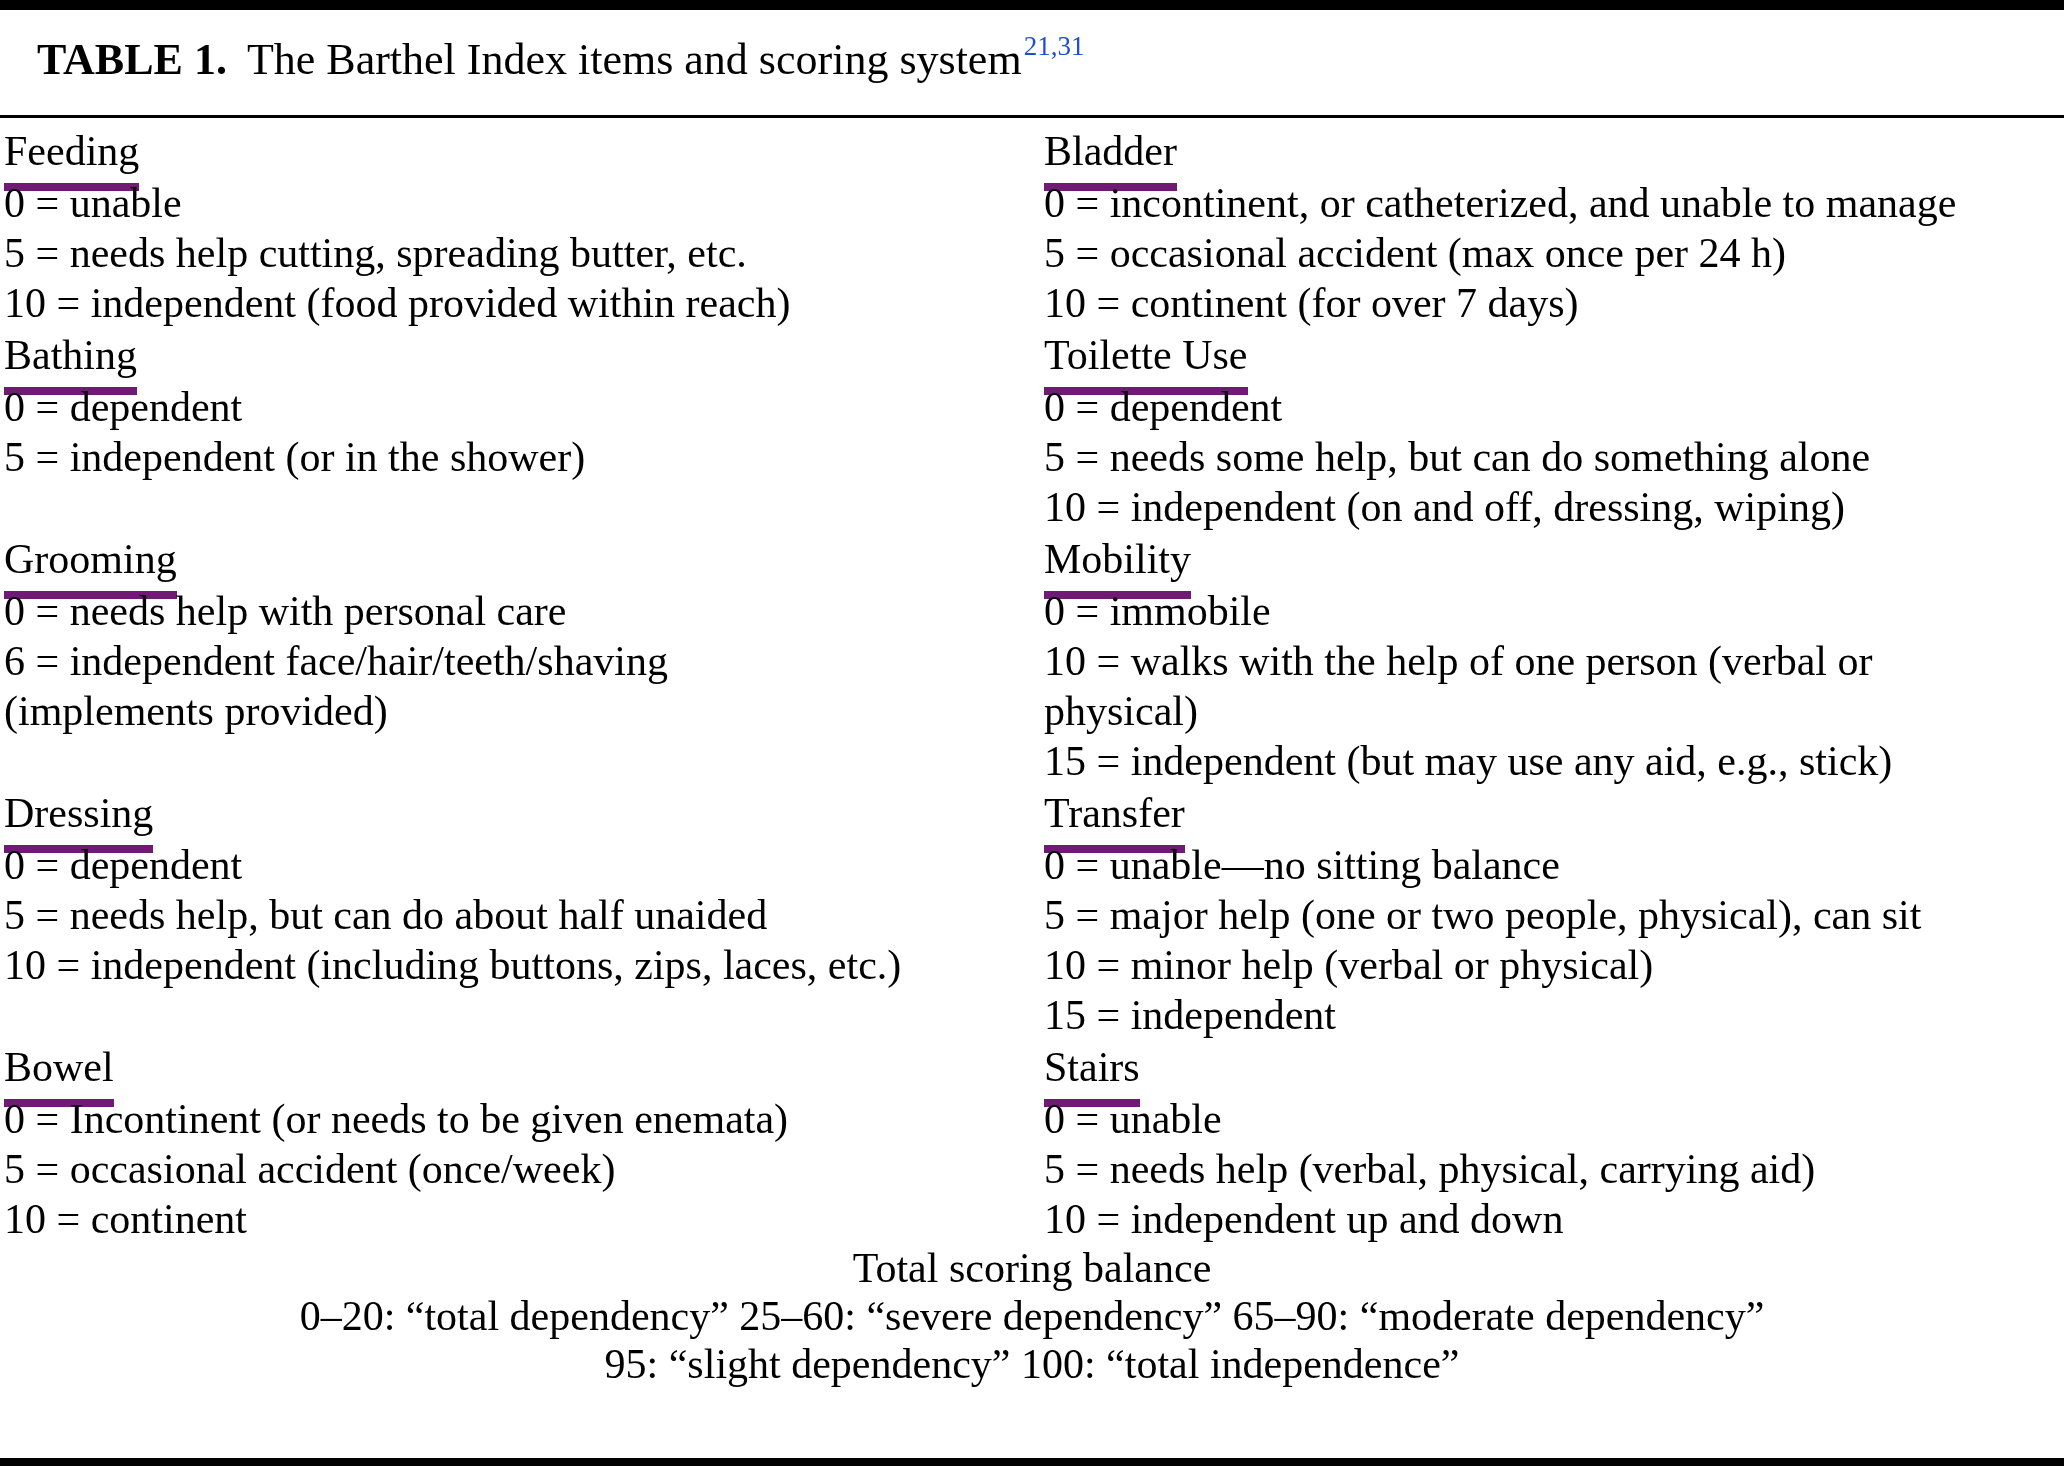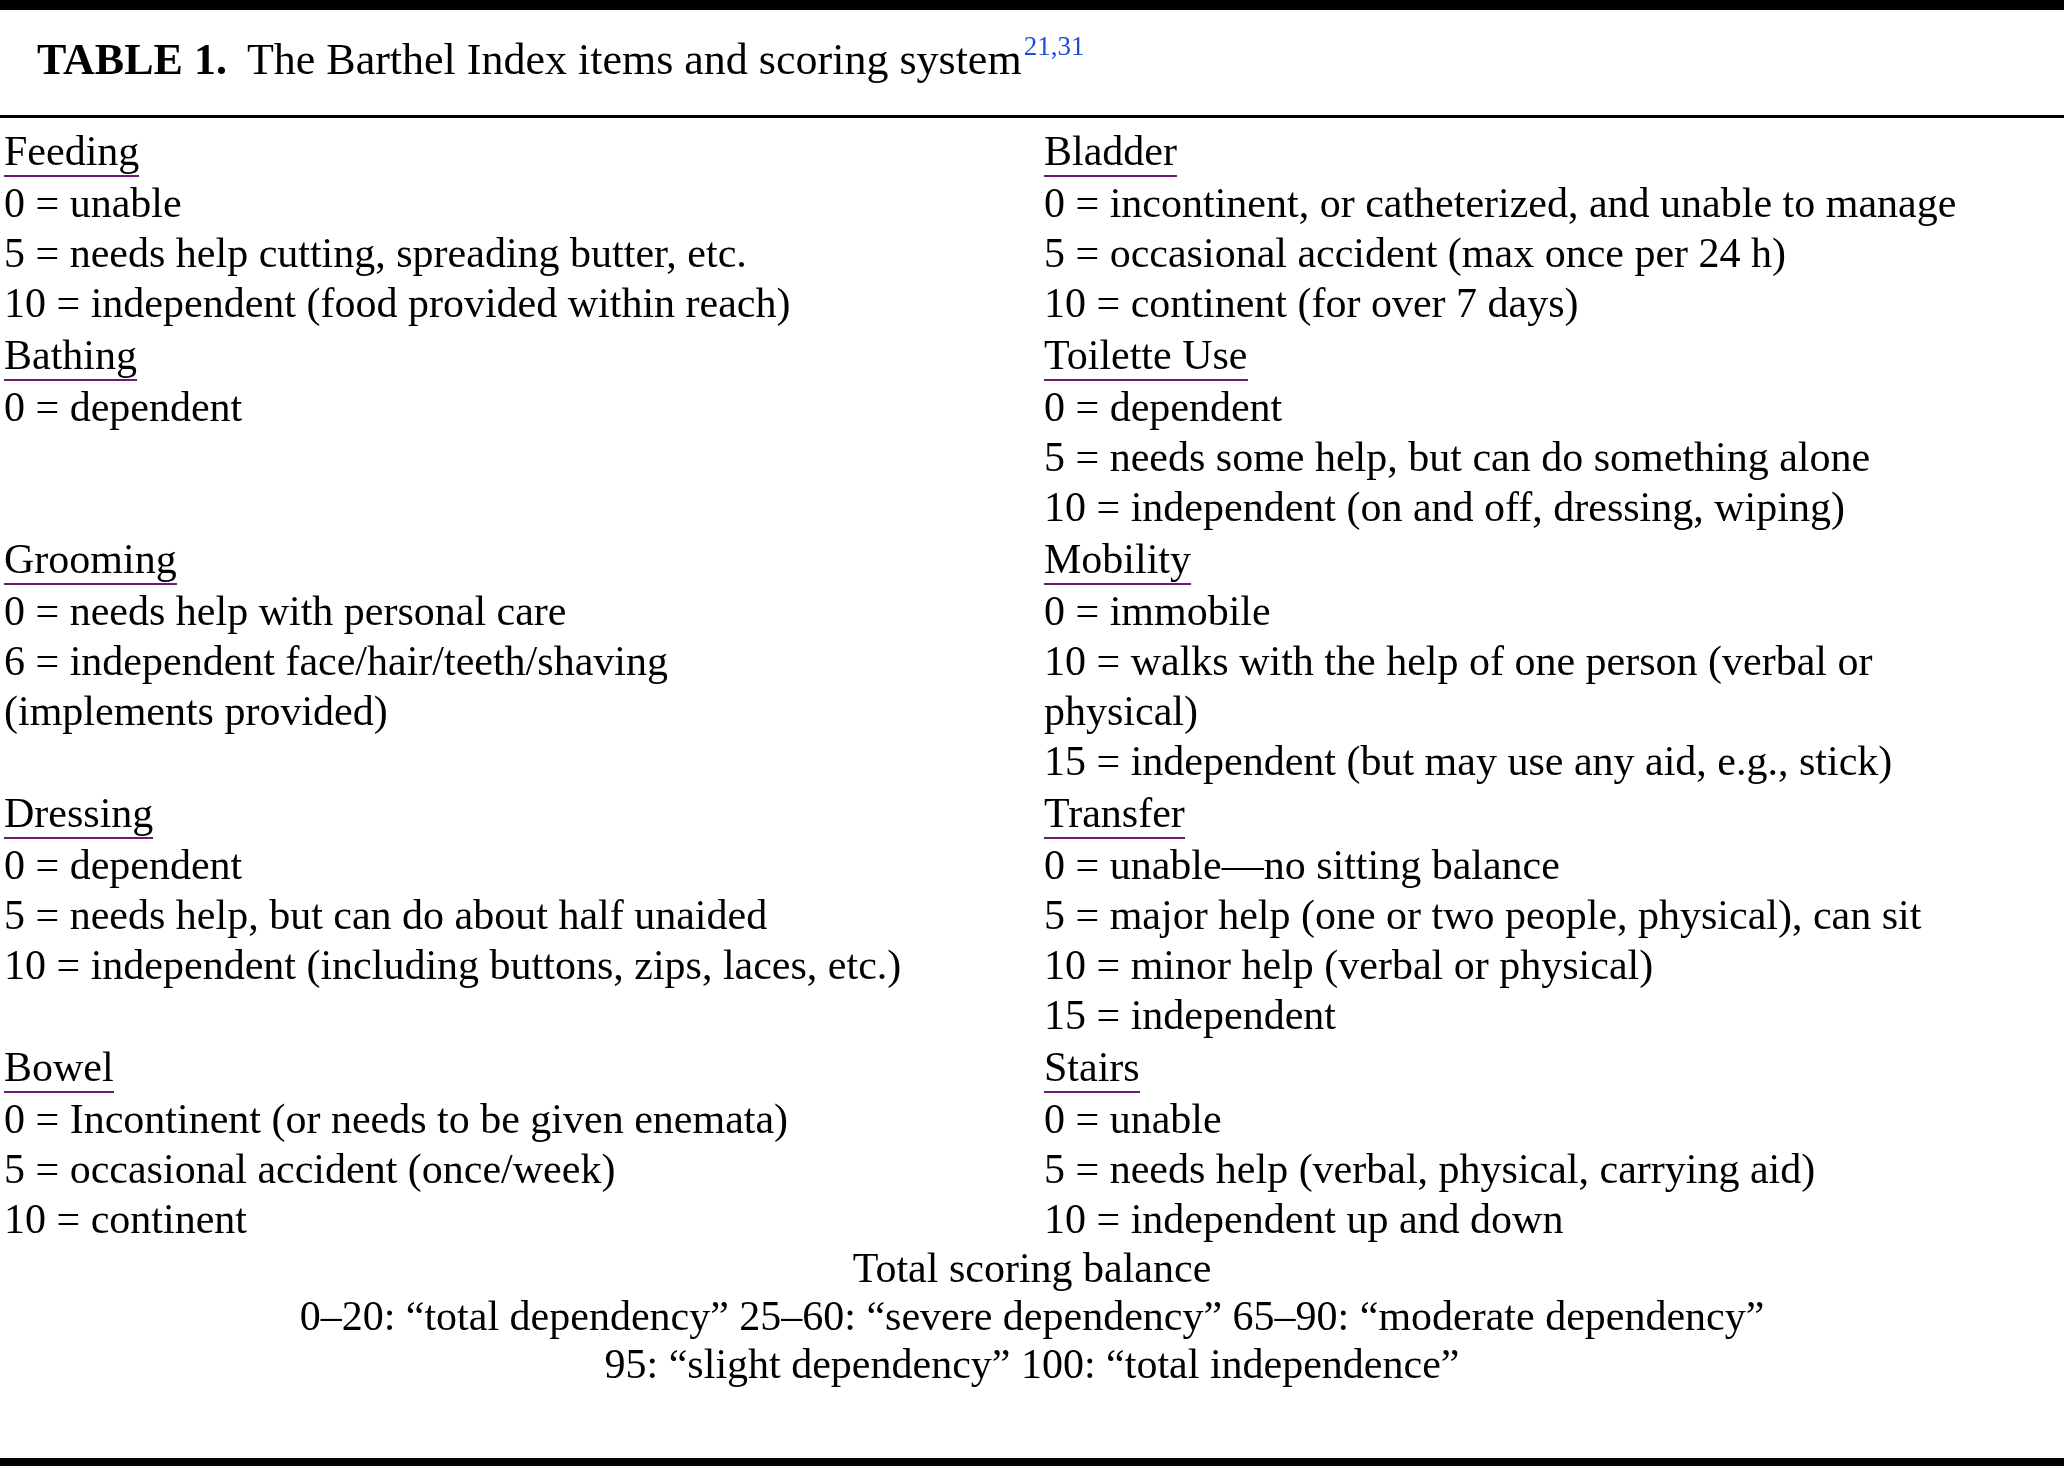--- a/index.html
+++ b/index.html
@@ -33,22 +33,22 @@
     font-size: 42px;
   }
   .cell { align-self: start; }
   .line {
     line-height: 50px; height: 50px;
     white-space: nowrap;
   }
   .sec-header { height: 50px; line-height: 46px; }
   .sec-header .underlined {
     display: inline-block;
-    border-bottom: 2px solid #701a75;
-    padding-bottom: 1px;
+    border-bottom: 8px solid #701a75;
+    padding-bottom: 9px;
   }
   .footer {
     text-align: center;
     font-size: 42px;
   }
   .footer .fline { line-height: 48px; height: 48px; white-space: nowrap; }
   .bottom-bar {
     position: absolute; left: 0; right: 0; bottom: 4px;
     height: 8px; background: #000000;
   }
@@ -75,20 +75,21 @@
   <div class="cell">
     <div class="sec-header"><span class="underlined">Bladder</span></div>
     <div class="line">0 = incontinent, or catheterized, and unable to manage</div>
     <div class="line">5 = occasional accident (max once per 24 h)</div>
     <div class="line">10 = continent (for over 7 days)</div>
   </div>
 
   <div class="cell">
     <div class="sec-header"><span class="underlined">Bathing</span></div>
     <div class="line">0 = dependent</div>
+    <div class="line">5 = independent (or in the shower)</div>
   </div>
   <div class="cell">
     <div class="sec-header"><span class="underlined">Toilette Use</span></div>
     <div class="line">0 = dependent</div>
     <div class="line">5 = needs some help, but can do something alone</div>
     <div class="line">10 = independent (on and off, dressing, wiping)</div>
   </div>
 
   <div class="cell">
     <div class="sec-header"><span class="underlined">Grooming</span></div>

